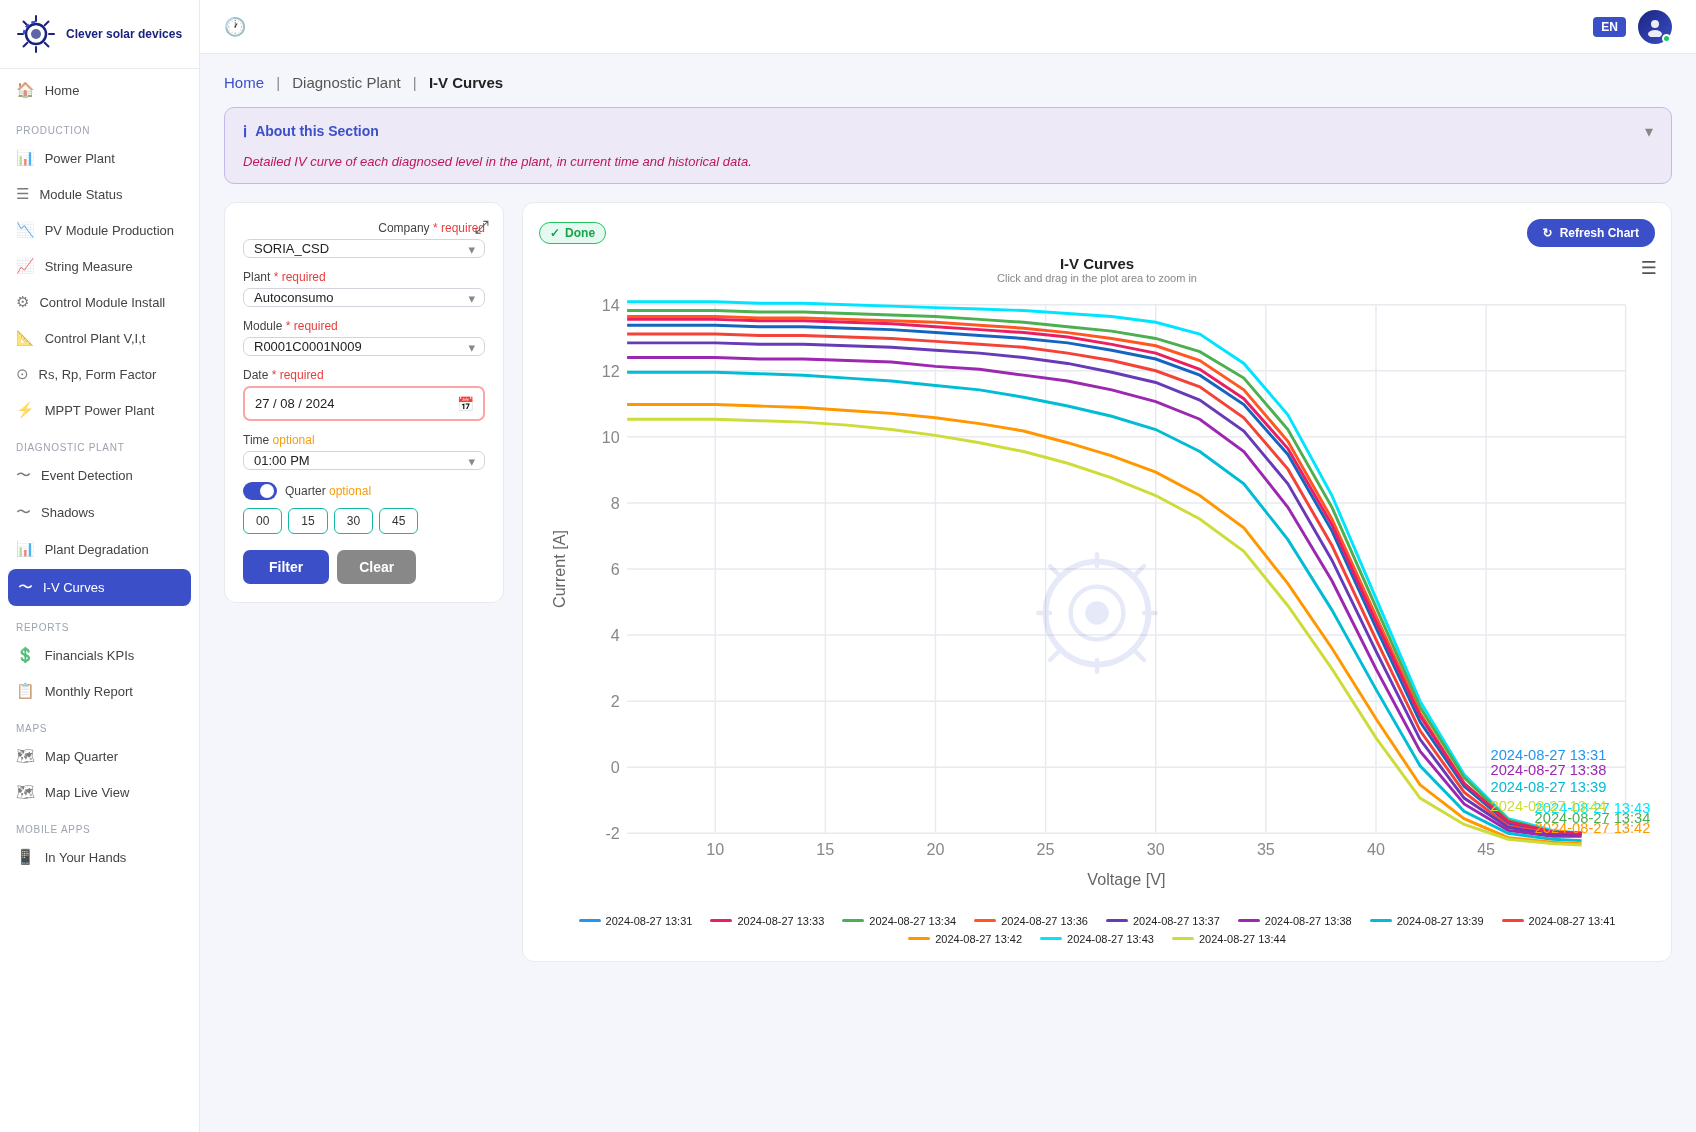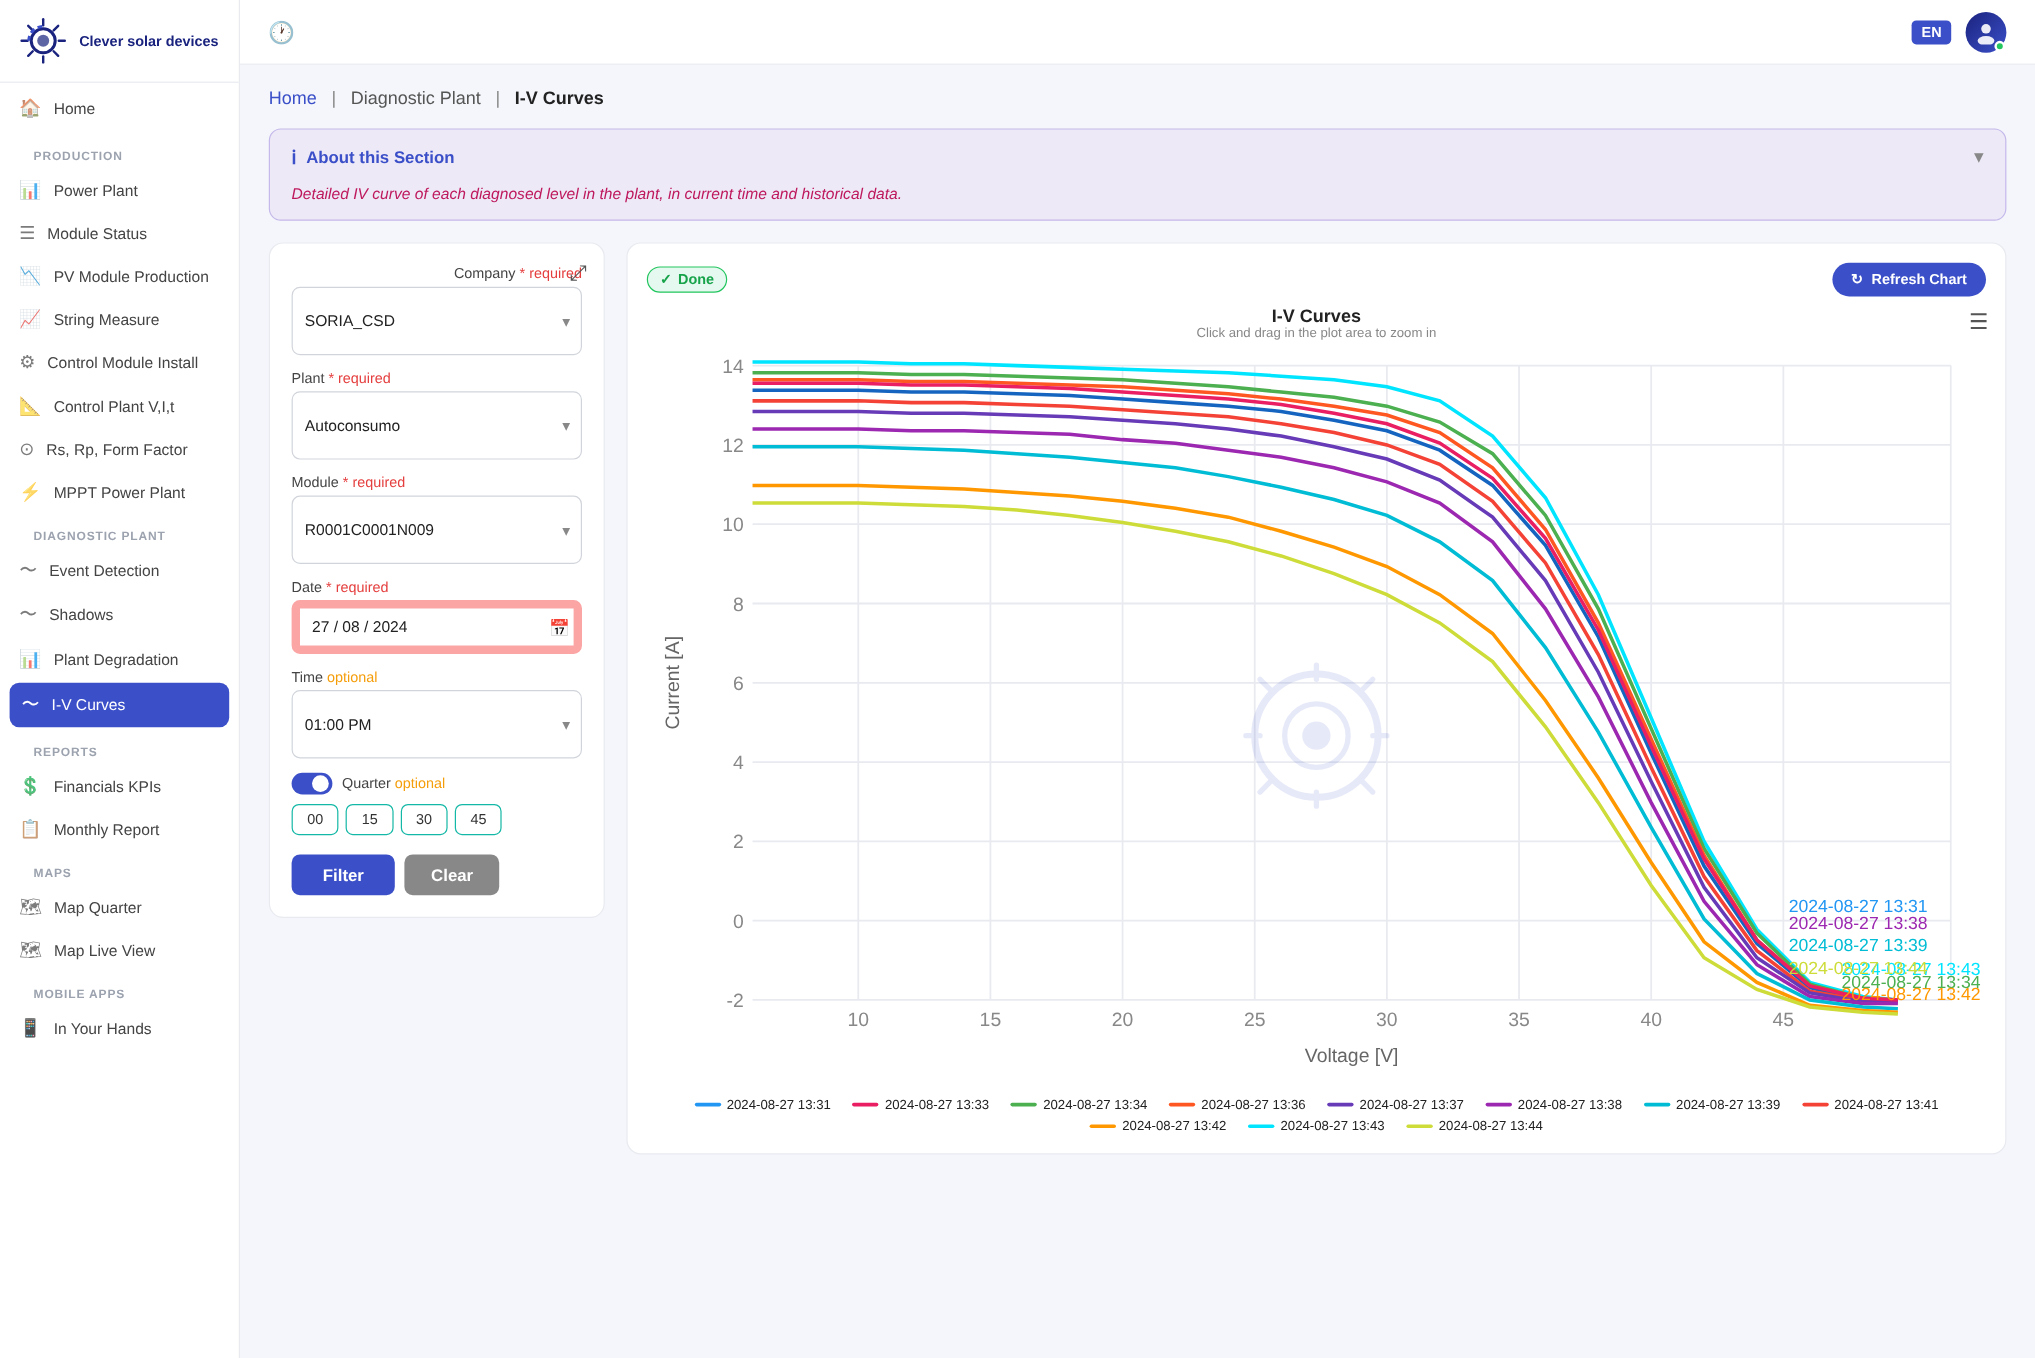--- a/index.html
+++ b/index.html
@@ -32,22 +32,22 @@
       font-weight: 700;
       color: #1a237e;
       line-height: 1.2;
     }
     .sidebar-nav { flex: 1; padding-bottom: 16px; }
     .nav-home {
       display: flex; align-items: center; gap: 10px;
       padding: 12px 16px; color: #444; font-size: 13px; cursor: pointer;
     }
     .nav-section-label {
-      font-size: 10px; font-weight: 700; color: #9ca3af;
-      padding: 14px 16px 4px; letter-spacing: 0.07em; text-transform: uppercase; margin-left: 12px;
+      font-size: 10px; font-weight: 400; color: #9ca3af;
+      padding: 14px 16px 4px; letter-spacing: 0.07em; text-transform: uppercase;
     }
     .nav-item {
       display: flex; align-items: center; gap: 10px;
       padding: 9px 16px; color: #444; font-size: 13px; cursor: pointer;
     }
     .nav-item.active {
       background: #3b4fc8; color: #fff; border-radius: 8px; margin: 2px 8px;
       padding: 9px 10px;
     }
     .nav-icon { font-size: 15px; opacity: 0.7; }
@@ -131,32 +131,32 @@
       background: none; border: none; font-size: 18px; cursor: pointer; color: #555;
     }
     .filter-label {
       font-size: 12px; color: #444; font-weight: 500; margin-bottom: 4px; margin-top: 12px;
     }
     .filter-label:first-of-type { margin-top: 0; text-align: right; }
     .filter-required { color: #e53e3e; }
     .filter-optional { color: #f59e0b; }
     .filter-select, .filter-input {
       width: 100%; border: 1px solid #d1d5db; border-radius: 7px;
-      padding: 20px 10px; font-size: 13px; background: #fff; color: #222;
+      padding: 1px 10px; font-size: 13px; background: #fff; color: #222;
       appearance: none; -webkit-appearance: none; outline: none;
       cursor: pointer; position: relative;
     }
     .select-wrap { position: relative; }
     .select-wrap::after {
       content: '▾'; position: absolute; right: 10px; top: 50%; transform: translateY(-50%);
       color: #888; pointer-events: none; font-size: 13px;
     }
     .filter-date-wrap { position: relative; }
     .filter-date-wrap input {
-      width: 100%; border: 7px solid #fca5a5; border-radius: 7px;
+      width: 100%; border: 2px solid #fca5a5; border-radius: 7px;
       padding: 8px 10px; font-size: 13px; background: #fff; color: #222; outline: none;
     }
     .filter-date-wrap .cal-icon {
       position: absolute; right: 10px; top: 50%; transform: translateY(-50%);
       font-size: 14px; color: #888;
     }
     .quarter-row {
       display: flex; align-items: center; gap: 8px; margin-top: 12px;
     }
     .toggle {

